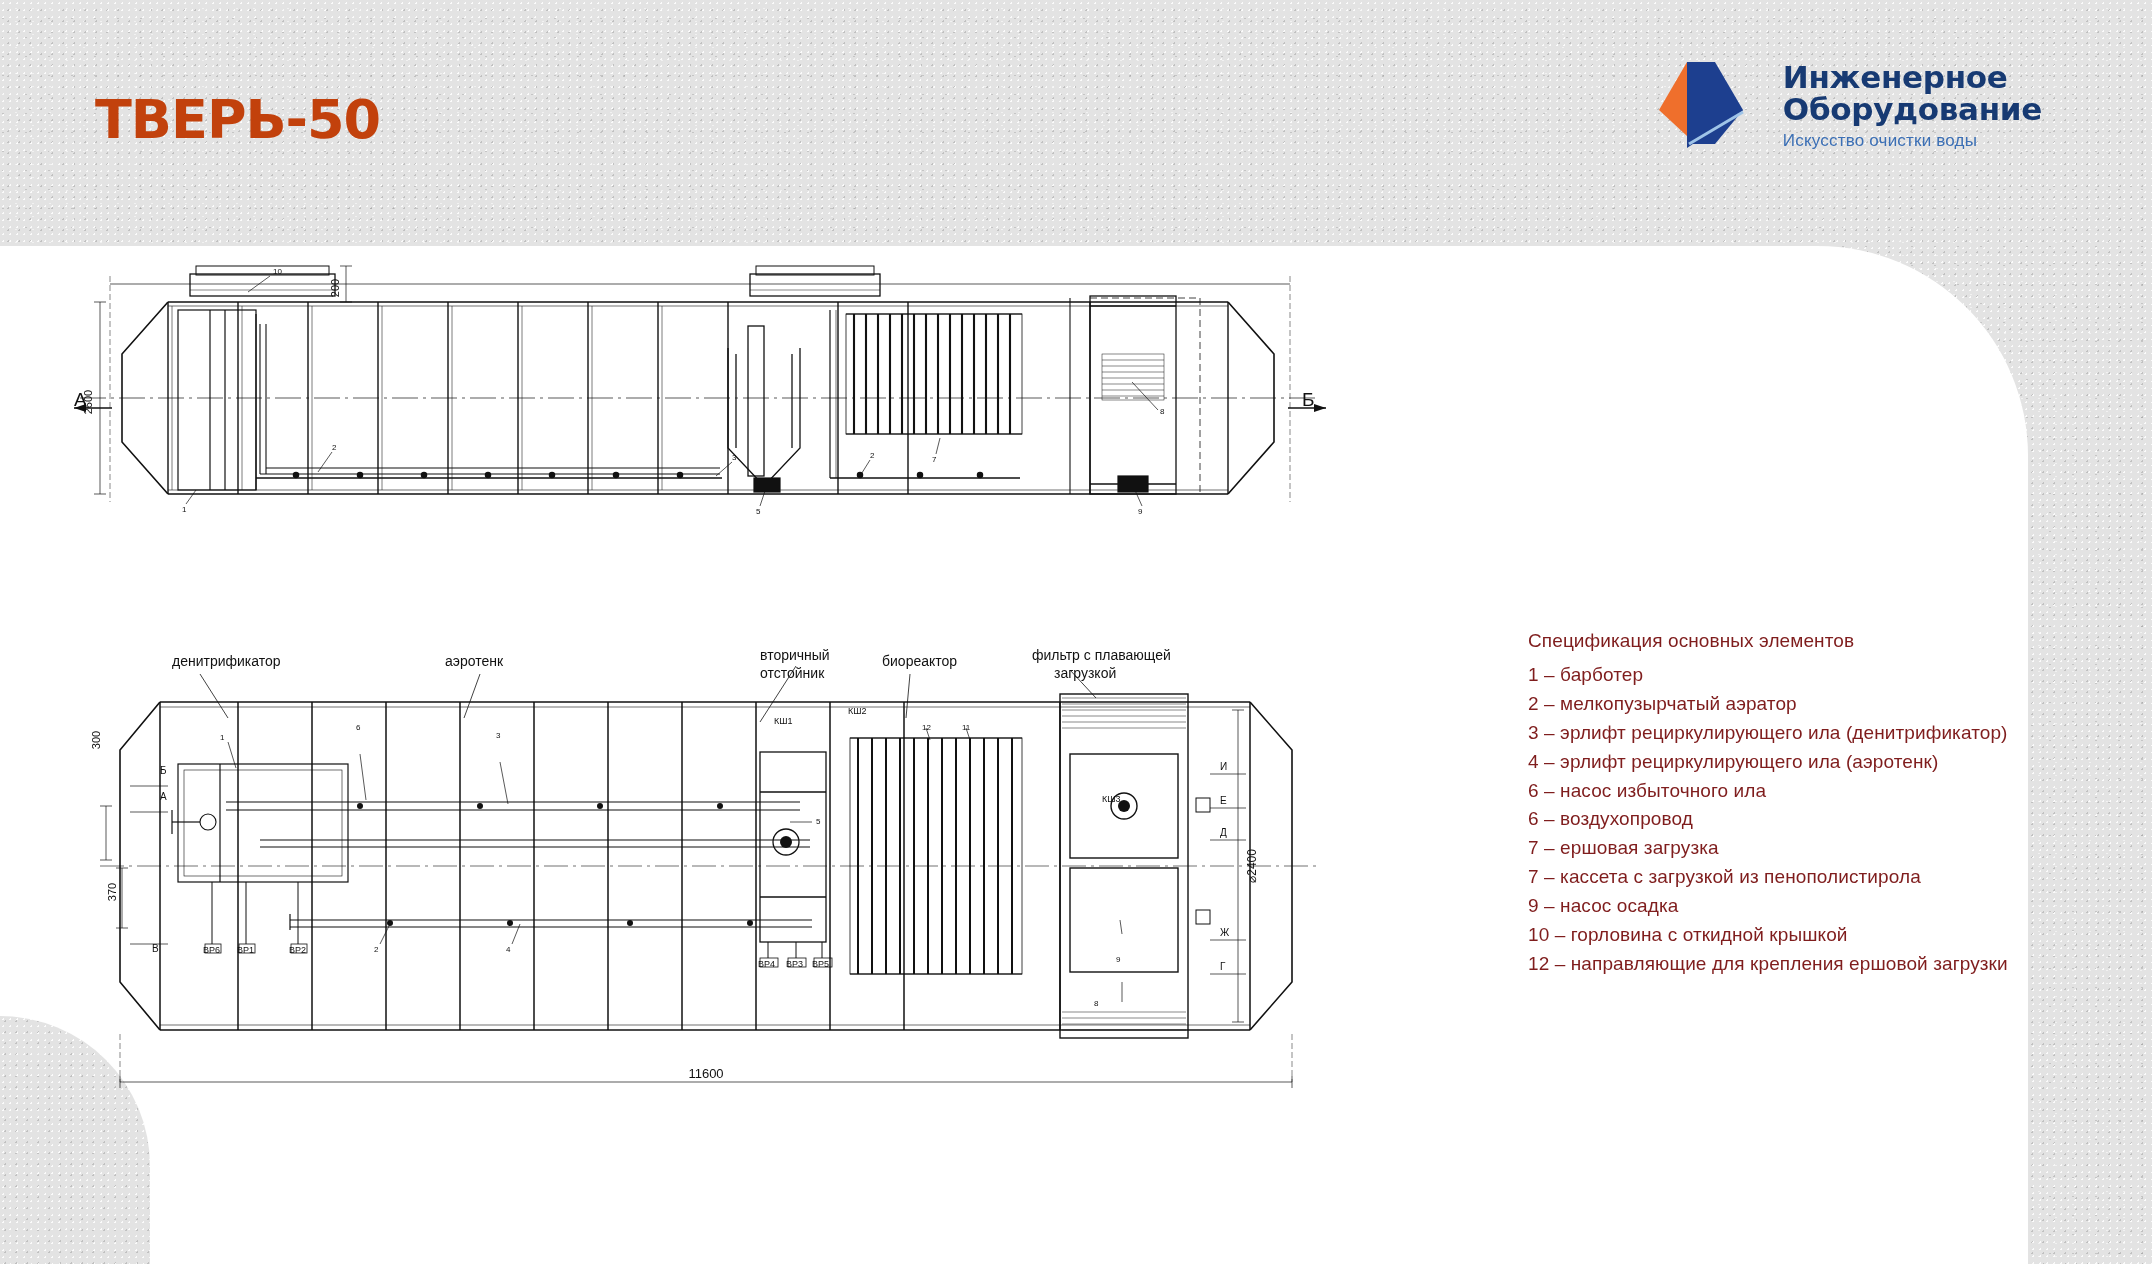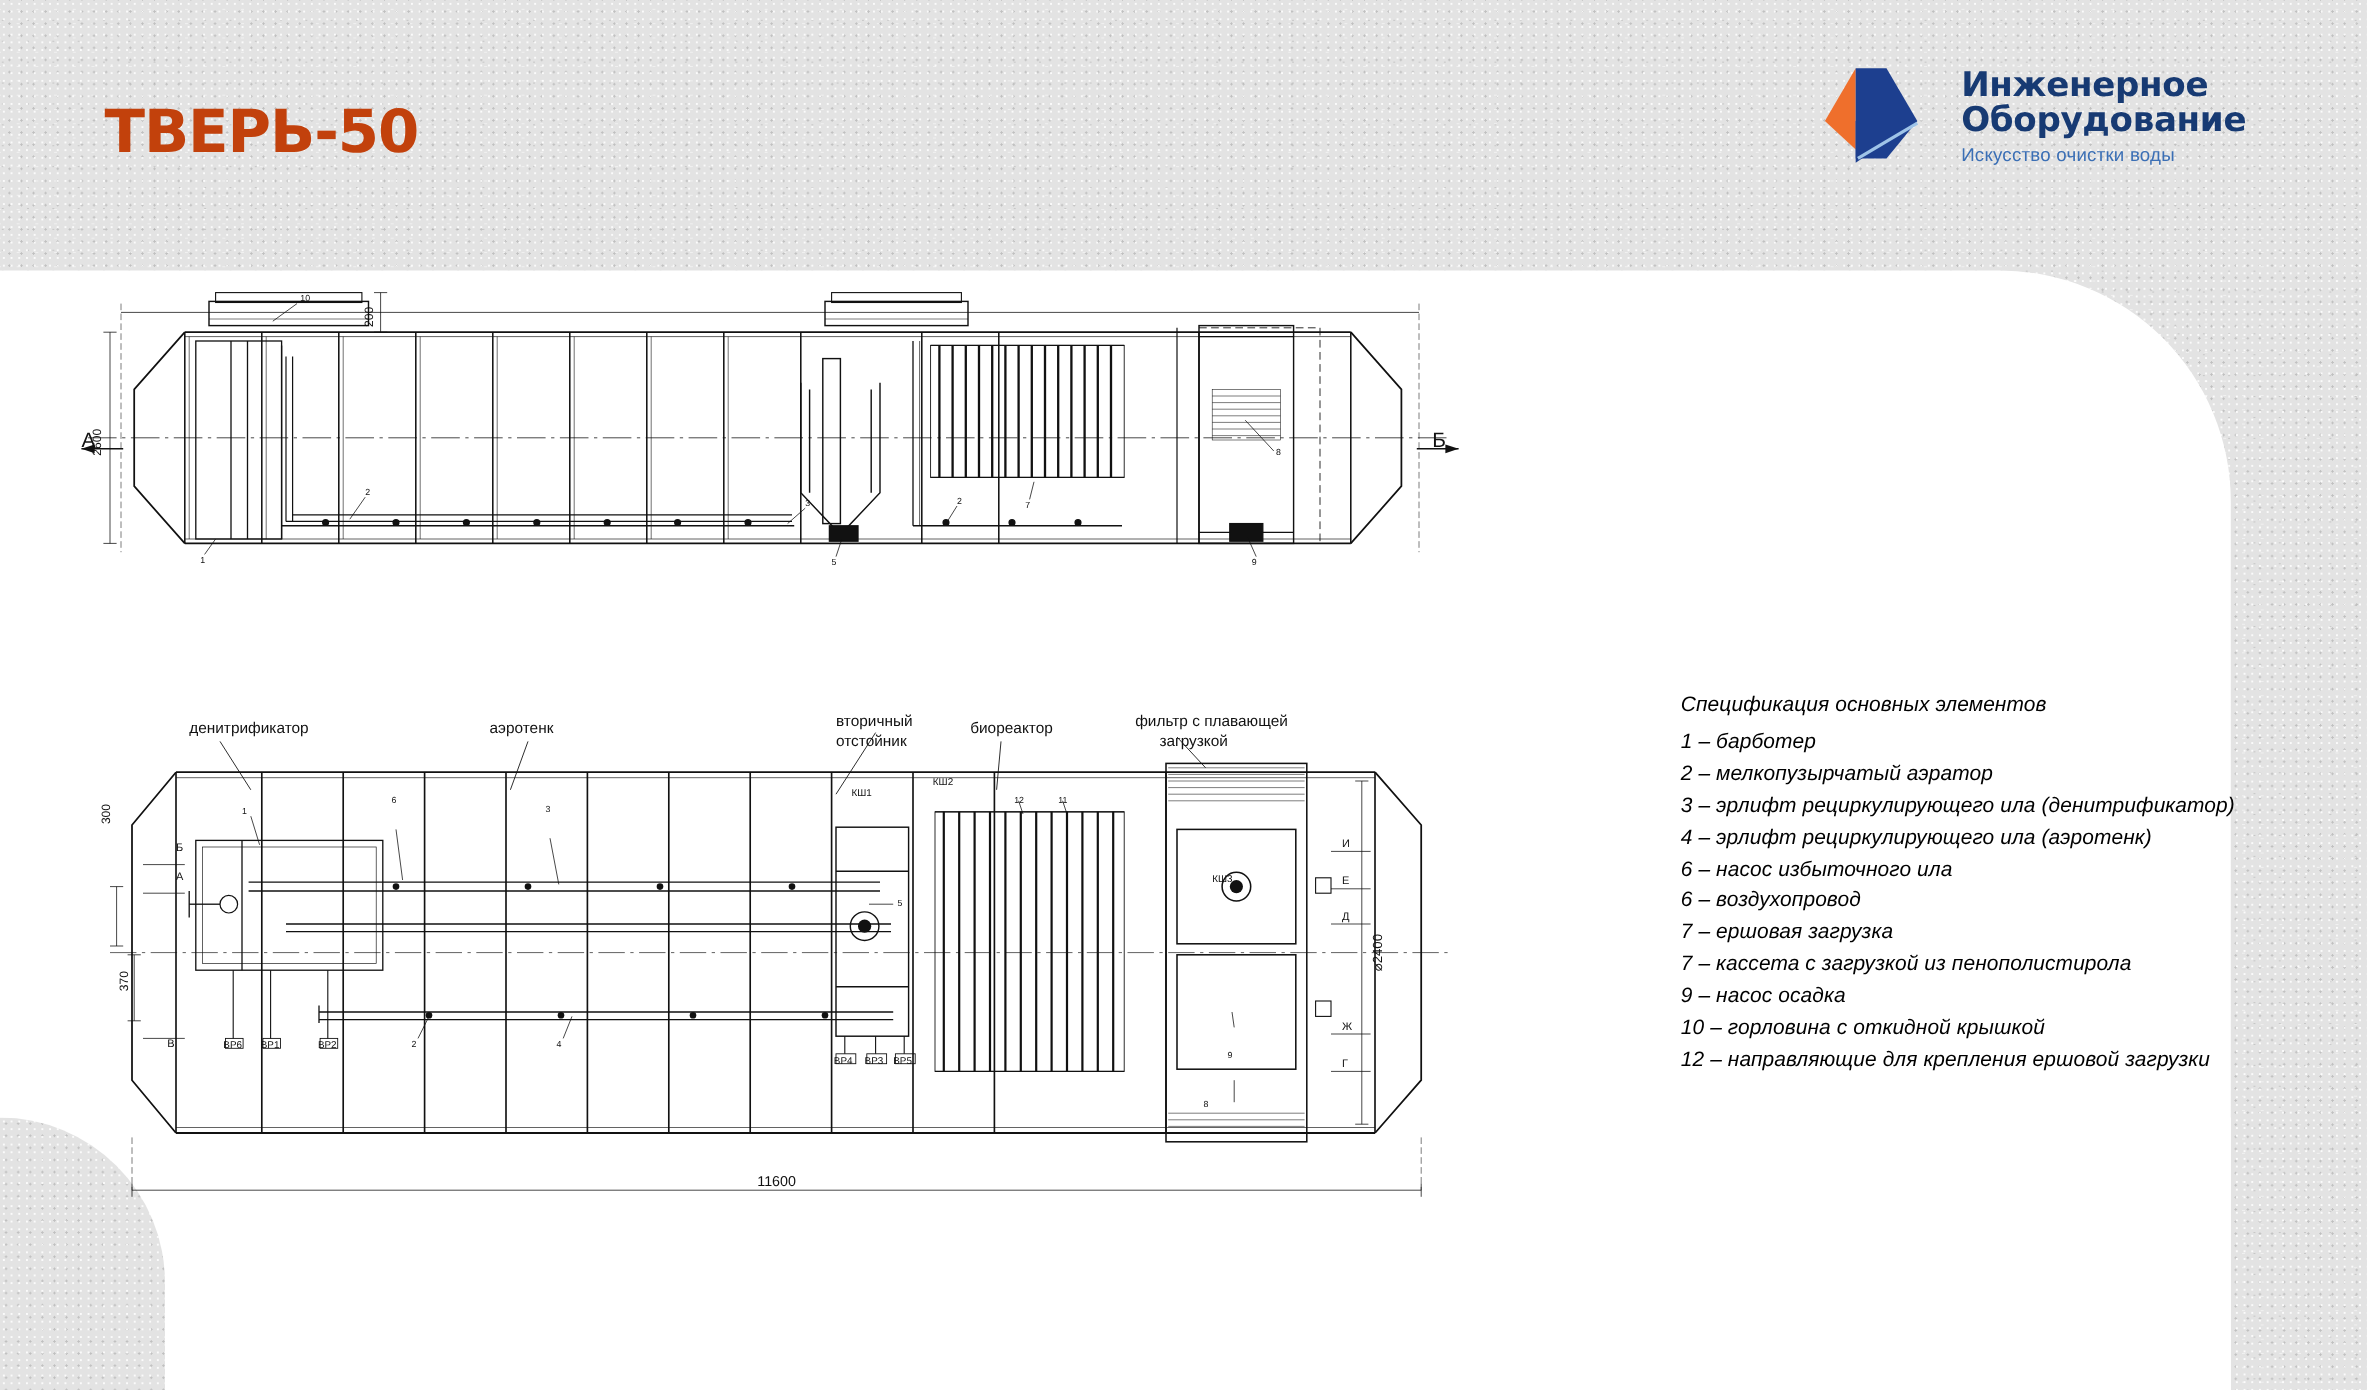--- a/index.html
+++ b/index.html
@@ -57,22 +57,21 @@
   .logo-l1,.logo-l2{
     font-family:"DejaVu Sans",sans-serif;
     font-weight:bold;font-size:31px;color:#173a73;letter-spacing:-.3px;
   }
   .logo-l3{
     font-size:17px;color:#3b6fb5;margin-top:7px;letter-spacing:.2px;
   }
   
   .spec{
     position:absolute;left:1528px;top:630px;width:560px;
-    color:#000000;
-    font-style:italic;
+    color:#7f1d1d;
   }
   .spec-title{font-size:19px;margin-bottom:9px;letter-spacing:.1px;}
   .spec-item{font-size:19px;line-height:1.52;letter-spacing:.1px;white-space:nowrap;}
   
   .drawing{position:absolute;left:60px;top:262px;width:1420px;height:830px;}
   .drawing svg{display:block;}
   text{font-family:"Liberation Sans",sans-serif;}
 </style>
 </head>
 <body>

